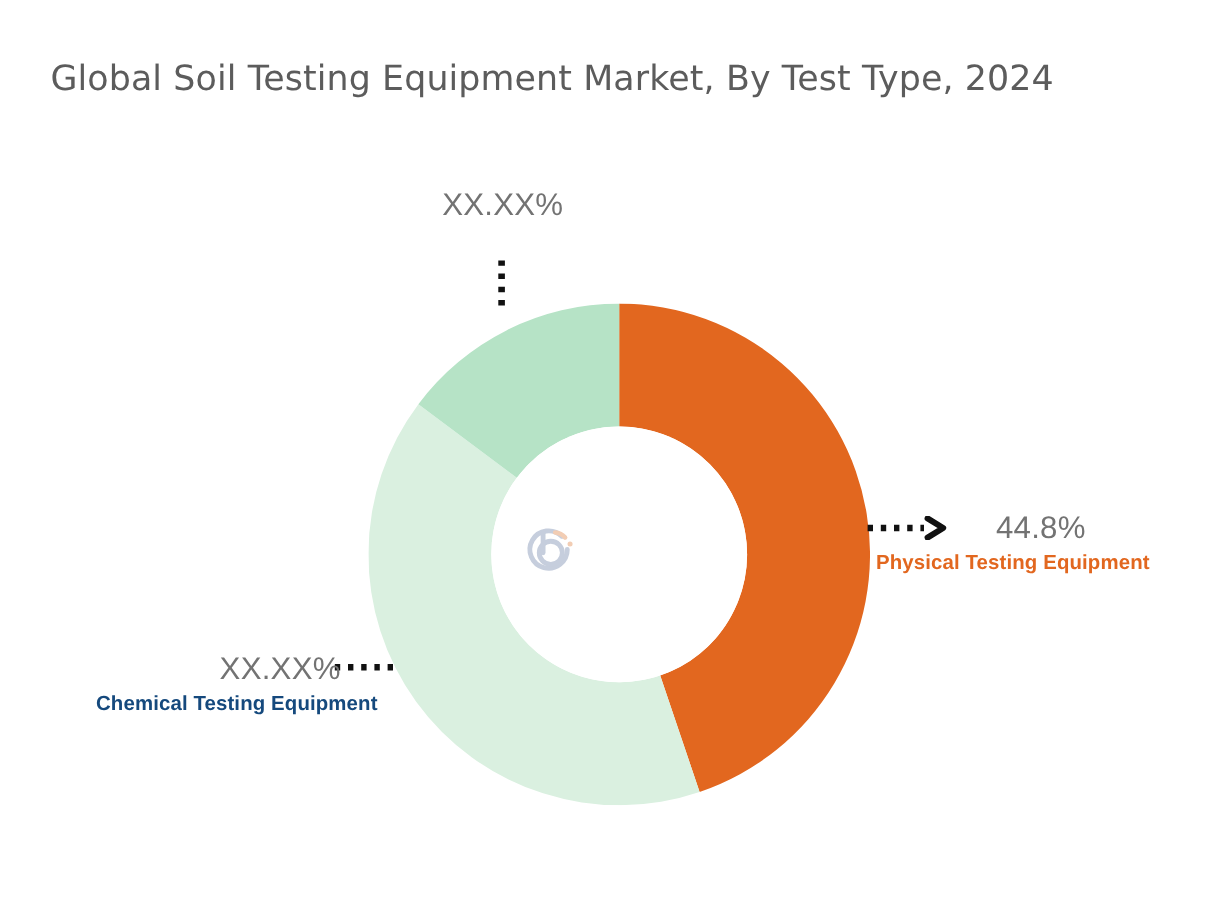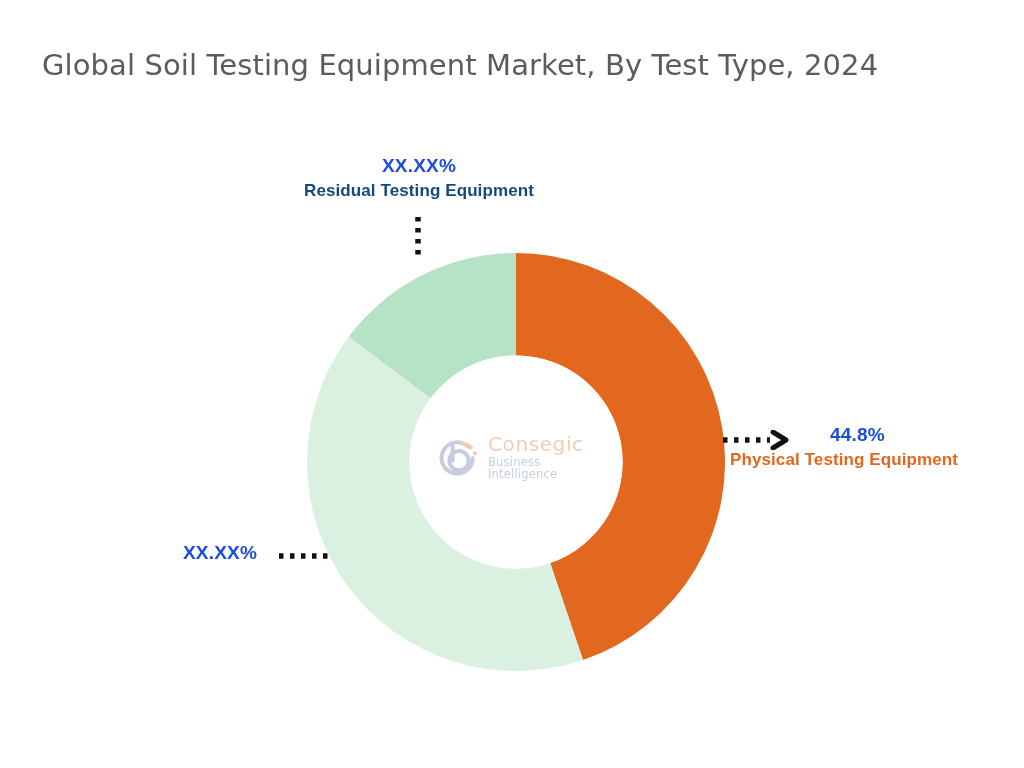--- a/index.html
+++ b/index.html
@@ -75,23 +75,23 @@
   .logo-tagline {
     font-size: 11.5px;
     color: #c6cedd;
     font-family: "DejaVu Sans", sans-serif;
     letter-spacing: 0.2px;
   }
 
   
   .callout { position: absolute; }
   .callout .pct {
-    font-size: 19px;
-    font-weight: bold;
-    color: #1d4ed8;
+    font-size: 26px;
+    font-weight: normal;
+    color: #737373;
     font-family: "Liberation Sans", sans-serif;
     letter-spacing: 0.2px;
     white-space: nowrap;
   }
   .callout .cat {
     font-size: 17px;
     font-weight: bold;
     font-family: "Liberation Sans", sans-serif;
     letter-spacing: 0.1px;
     white-space: nowrap;
@@ -189,47 +189,43 @@
   </div>
 
   <div class="center-logo">
     <svg class="logo-mark" viewBox="0 0 48 48">
       <path d="M 34 13 A 17 17 0 1 0 39 25" fill="none" stroke="#c6cedd" stroke-width="4.4" stroke-linecap="round"></path>
       <circle cx="24" cy="28" r="10.5" fill="none" stroke="#c6cedd" stroke-width="4.4"></circle>
       <path d="M 17 10 L 17 28" fill="none" stroke="#c6cedd" stroke-width="4.4" stroke-linecap="round"></path>
       <path d="M 28 9.5 A 13 13 0 0 1 37 14" fill="none" stroke="#f2cdb4" stroke-width="4.2" stroke-linecap="round"></path>
       <circle cx="41.5" cy="20" r="2.3" fill="#f2cdb4"></circle>
     </svg>
-    <div class="logo-text-block">
-      <span class="logo-name">Consegic</span>
-      <span class="logo-tagline">Business Intelligence</span>
-    </div>
   </div>
 
   <svg class="leader" id="leader-residual" viewBox="0 0 8 44">
     <line x1="4" y1="1" x2="4" y2="43" stroke="#111111" stroke-width="5.5" stroke-dasharray="4.5 6.5" stroke-linecap="butt"></line>
   </svg>
 
   <svg class="leader" id="leader-physical" viewBox="0 0 70 20">
     <line x1="1" y1="10" x2="48" y2="10" stroke="#111111" stroke-width="5.5" stroke-dasharray="4.5 6.5" stroke-linecap="butt"></line>
     <path d="M 51 2 L 64 10 L 51 18" fill="none" stroke="#111111" stroke-width="5" stroke-linecap="round" stroke-linejoin="round"></path>
   </svg>
 
   <svg class="leader" id="leader-chemical" viewBox="0 0 56 10">
     <line x1="1" y1="5" x2="55" y2="5" stroke="#111111" stroke-width="5.5" stroke-dasharray="4.5 6.5" stroke-linecap="butt"></line>
   </svg>
 
   <div class="callout" id="callout-residual">
     <span class="pct">XX.XX%</span>
-    <span class="cat">Residual Testing Equipment</span>
   </div>
 
   <div class="callout" id="callout-physical">
     <span class="pct">44.8%</span>
     <span class="cat">Physical Testing Equipment</span>
   </div>
 
   <div class="callout" id="callout-chemical">
     <span class="pct">XX.XX%</span>
+    <span class="cat">Chemical Testing Equipment</span>
   </div>
 
 
 </div>
 
 </body></html>

